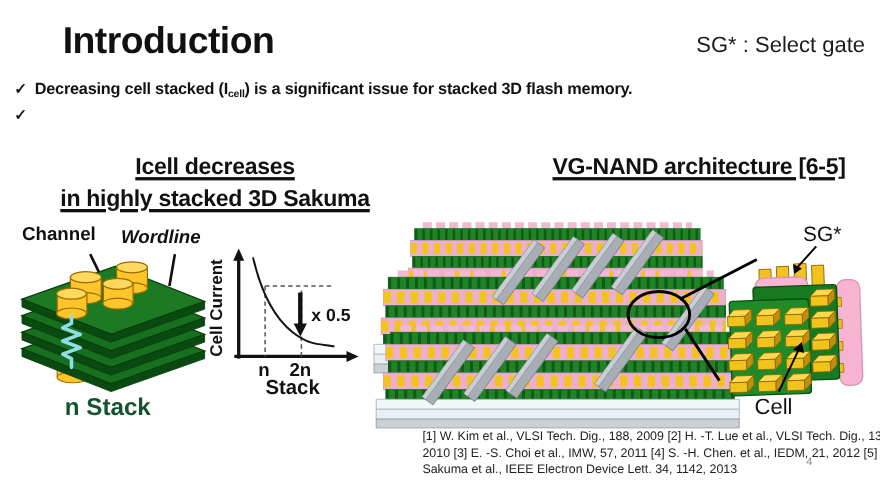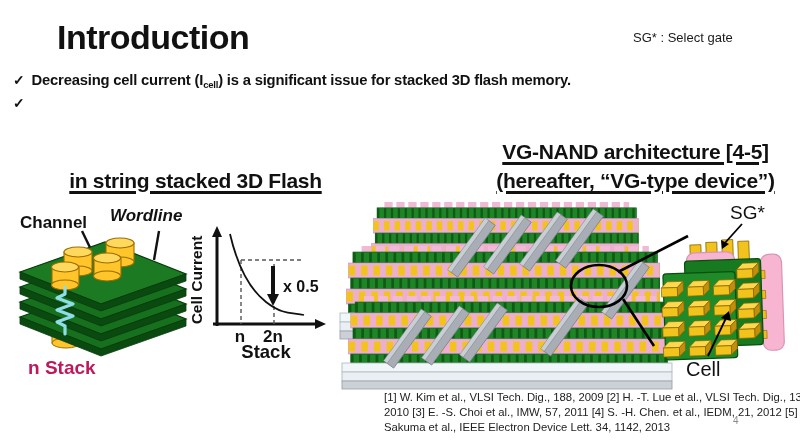--- a/index.html
+++ b/index.html
@@ -4,66 +4,65 @@
 <style>
   html,body{margin:0;padding:0;background:#fff;}
   .slide{
     position:relative;width:800px;height:447px;background:#ffffff;
     font-family:"Liberation Sans",sans-serif;color:#1a1a1a;overflow:hidden;
   }
   .abs{position:absolute;}
   .title{
     left:57px;top:18px;font-size:34px;font-weight:800;letter-spacing:-0.5px;color:#111;
   }
-  .sg-note{left:633px;top:30px;font-size:13px;font-weight:400;color:#1a1a1a;}
+  .sg-note{left:633px;top:30px;font-size:20px;font-weight:400;color:#1a1a1a;}
   .bullets{left:13px;top:72px;width:780px;}
   .bullet{display:flex;gap:7px;align-items:baseline;font-size:14.8px;font-weight:700;
           letter-spacing:-0.2px;white-space:nowrap;color:#111;margin-bottom:5px;}
   .bullet .check{font-size:14px;font-weight:700;}
   sub.cellsub{font-size:9.5px;vertical-align:-3px;font-weight:700;}
   .heading{font-size:21px;font-weight:800;text-align:center;color:#111;line-height:29px;letter-spacing:-0.3px;}
   .heading span{text-decoration:underline;text-decoration-thickness:2.5px;text-underline-offset:3px;}
   .hl{left:38px;top:137px;width:315px;}
   .hr{left:448px;top:137px;width:375px;}
   .diagram-label{font-size:17px;font-weight:800;color:#111;}
-  .caption{font-size:19px;font-weight:800;color:#be185d;}
+  .caption{font-size:22px;font-weight:800;color:#14532d;text-align:center;}
   .refs{left:336px;top:390px;width:430px;font-size:11.3px;line-height:1.33;color:#222;font-weight:400;margin-left:48px;}
   .pagenum{left:733px;top:415px;font-size:10px;color:#8a8a8a;}
   svg{display:block;}
   svg text{font-family:"Liberation Sans",sans-serif;}
 </style>
 </head>
 <body>
 
 <div class="slide">
 
   <div class="abs title">Introduction</div>
   <div class="abs sg-note">SG* : Select gate</div>
 
   <div class="abs bullets">
     <div class="bullet">
       <span class="check">✓</span>
-      <span><span>Decreasing cell current (I</span><sub class="cellsub">cell</sub><span>) is a significant issue for stacked 3D flash memory.</span></span>
+      <span><span>Decreasing cell stacked (I</span><sub class="cellsub">cell</sub><span>) is a significant issue for stacked 3D flash memory.</span></span>
     </div>
     <div class="bullet">
       <span class="check">✓</span>
     </div>
   </div>
 
   <div class="abs heading hl">
-    <br>
-    <span>in string stacked 3D Flash</span>
+    <span>Icell decreases</span><br>
+    <span>in highly stacked 3D Sakuma</span>
   </div>
 
   <div class="abs heading hr">
-    <span>VG-NAND architecture [4-5]</span><br>
-    <span>(hereafter, “VG-type device”)</span>
+    <span>VG-NAND architecture [6-5]</span><br>
   </div>
 
-  <div class="abs diagram-label" style="left:20px;top:213px;">Channel</div>
+  <div class="abs diagram-label" style="left:20px;top:203px;">Channel</div>
   <div class="abs diagram-label" style="left:110px;top:206px;font-style:italic;">Wordline</div>
 
   <svg class="abs" style="left:8px;top:230px;" width="185" height="128" viewBox="0 0 185 128" xmlns="http://www.w3.org/2000/svg">
 
     <line x1="74" y1="1" x2="90" y2="34" stroke="#111" stroke-width="2.4"></line>
     <line x1="151" y1="1" x2="146" y2="30" stroke="#111" stroke-width="2.4"></line>
 
     <g stroke="#9a6c00" stroke-width="1">
       <rect x="44" y="95" width="28" height="18" fill="#FFC52B"></rect>
         <ellipse cx="58" cy="113" rx="14" ry="5" fill="#FFC52B"></ellipse>

